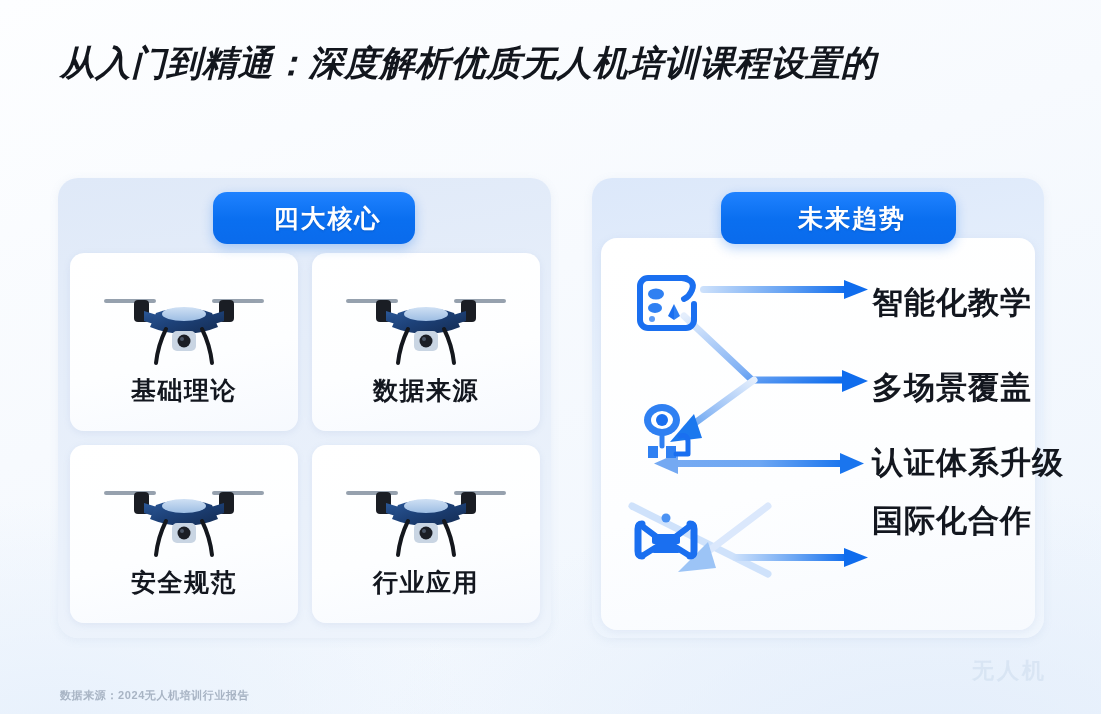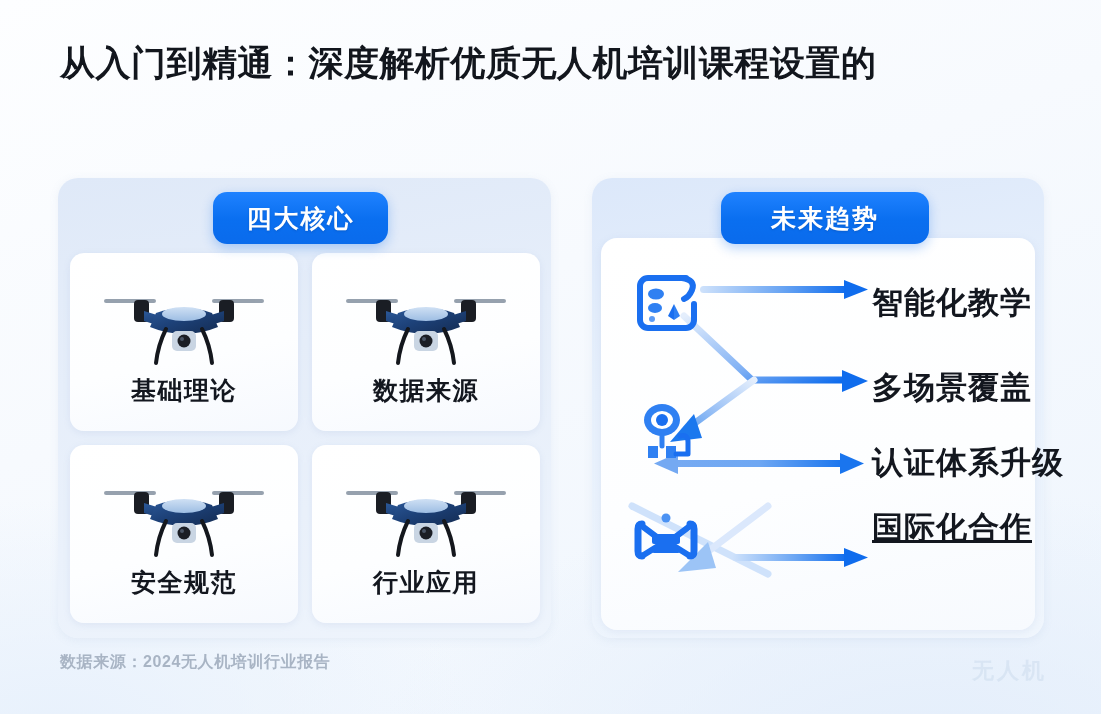--- a/index.html
+++ b/index.html
@@ -24,20 +24,21 @@
       linear-gradient(160deg, #fdfeff 0%, #f7fafe 42%, #eef5fd 100%);
     box-sizing: border-box;
   }
 
   
   .title-block {
     position: absolute;
     left: 60px;
     top: 40px;
     width: 980px;
+    font-style: italic;
   }
   .title-line {
     font-size: 35px;
     font-weight: 700;
     line-height: 1.32;
     color: #12161d;
     letter-spacing: 0.5px;
     white-space: nowrap;
     text-shadow: 0 1px 0 rgba(255,255,255,0.6);
   }
@@ -68,20 +69,21 @@
   .badge {
     position: absolute;
     height: 52px;
     border-radius: 14px;
     background: linear-gradient(180deg, #1f82ff 0%, #0a6ff0 52%, #0a6bec 100%);
     box-shadow: 0 4px 12px rgba(17,110,235,0.30);
     display: flex;
     align-items: center;
     justify-content: center;
     z-index: 4;
+    padding-left: 27px;
   }
   .badge-text {
     color: #ffffff;
     font-size: 25px;
     font-weight: 700;
     letter-spacing: 2px;
     text-shadow: 0 1px 2px rgba(6,60,140,0.35);
   }
   #badge-left {
     left: 213px;
@@ -192,28 +194,28 @@
     left: 0;
     font-size: 31px;
     font-weight: 700;
     color: #13171f;
     letter-spacing: 1px;
     white-space: nowrap;
   }
   #label-0 { top: 20px; }
   #label-1 { top: 105px; }
   #label-2 { top: 180px; }
-  #label-3 { top: 245px; text-decoration: underline; }
+  #label-3 { top: 238px; }
 
   
   #footer-note {
     position: absolute;
     left: 60px;
-    top: 652px;
-    font-size: 16px;
+    top: 688px;
+    font-size: 11px;
     font-weight: 600;
     color: #a8b4c4;
     letter-spacing: 0.6px;
   }
 
   #watermark {
     position: absolute;
     right: 54px;
     bottom: 28px;
     font-size: 22px;

